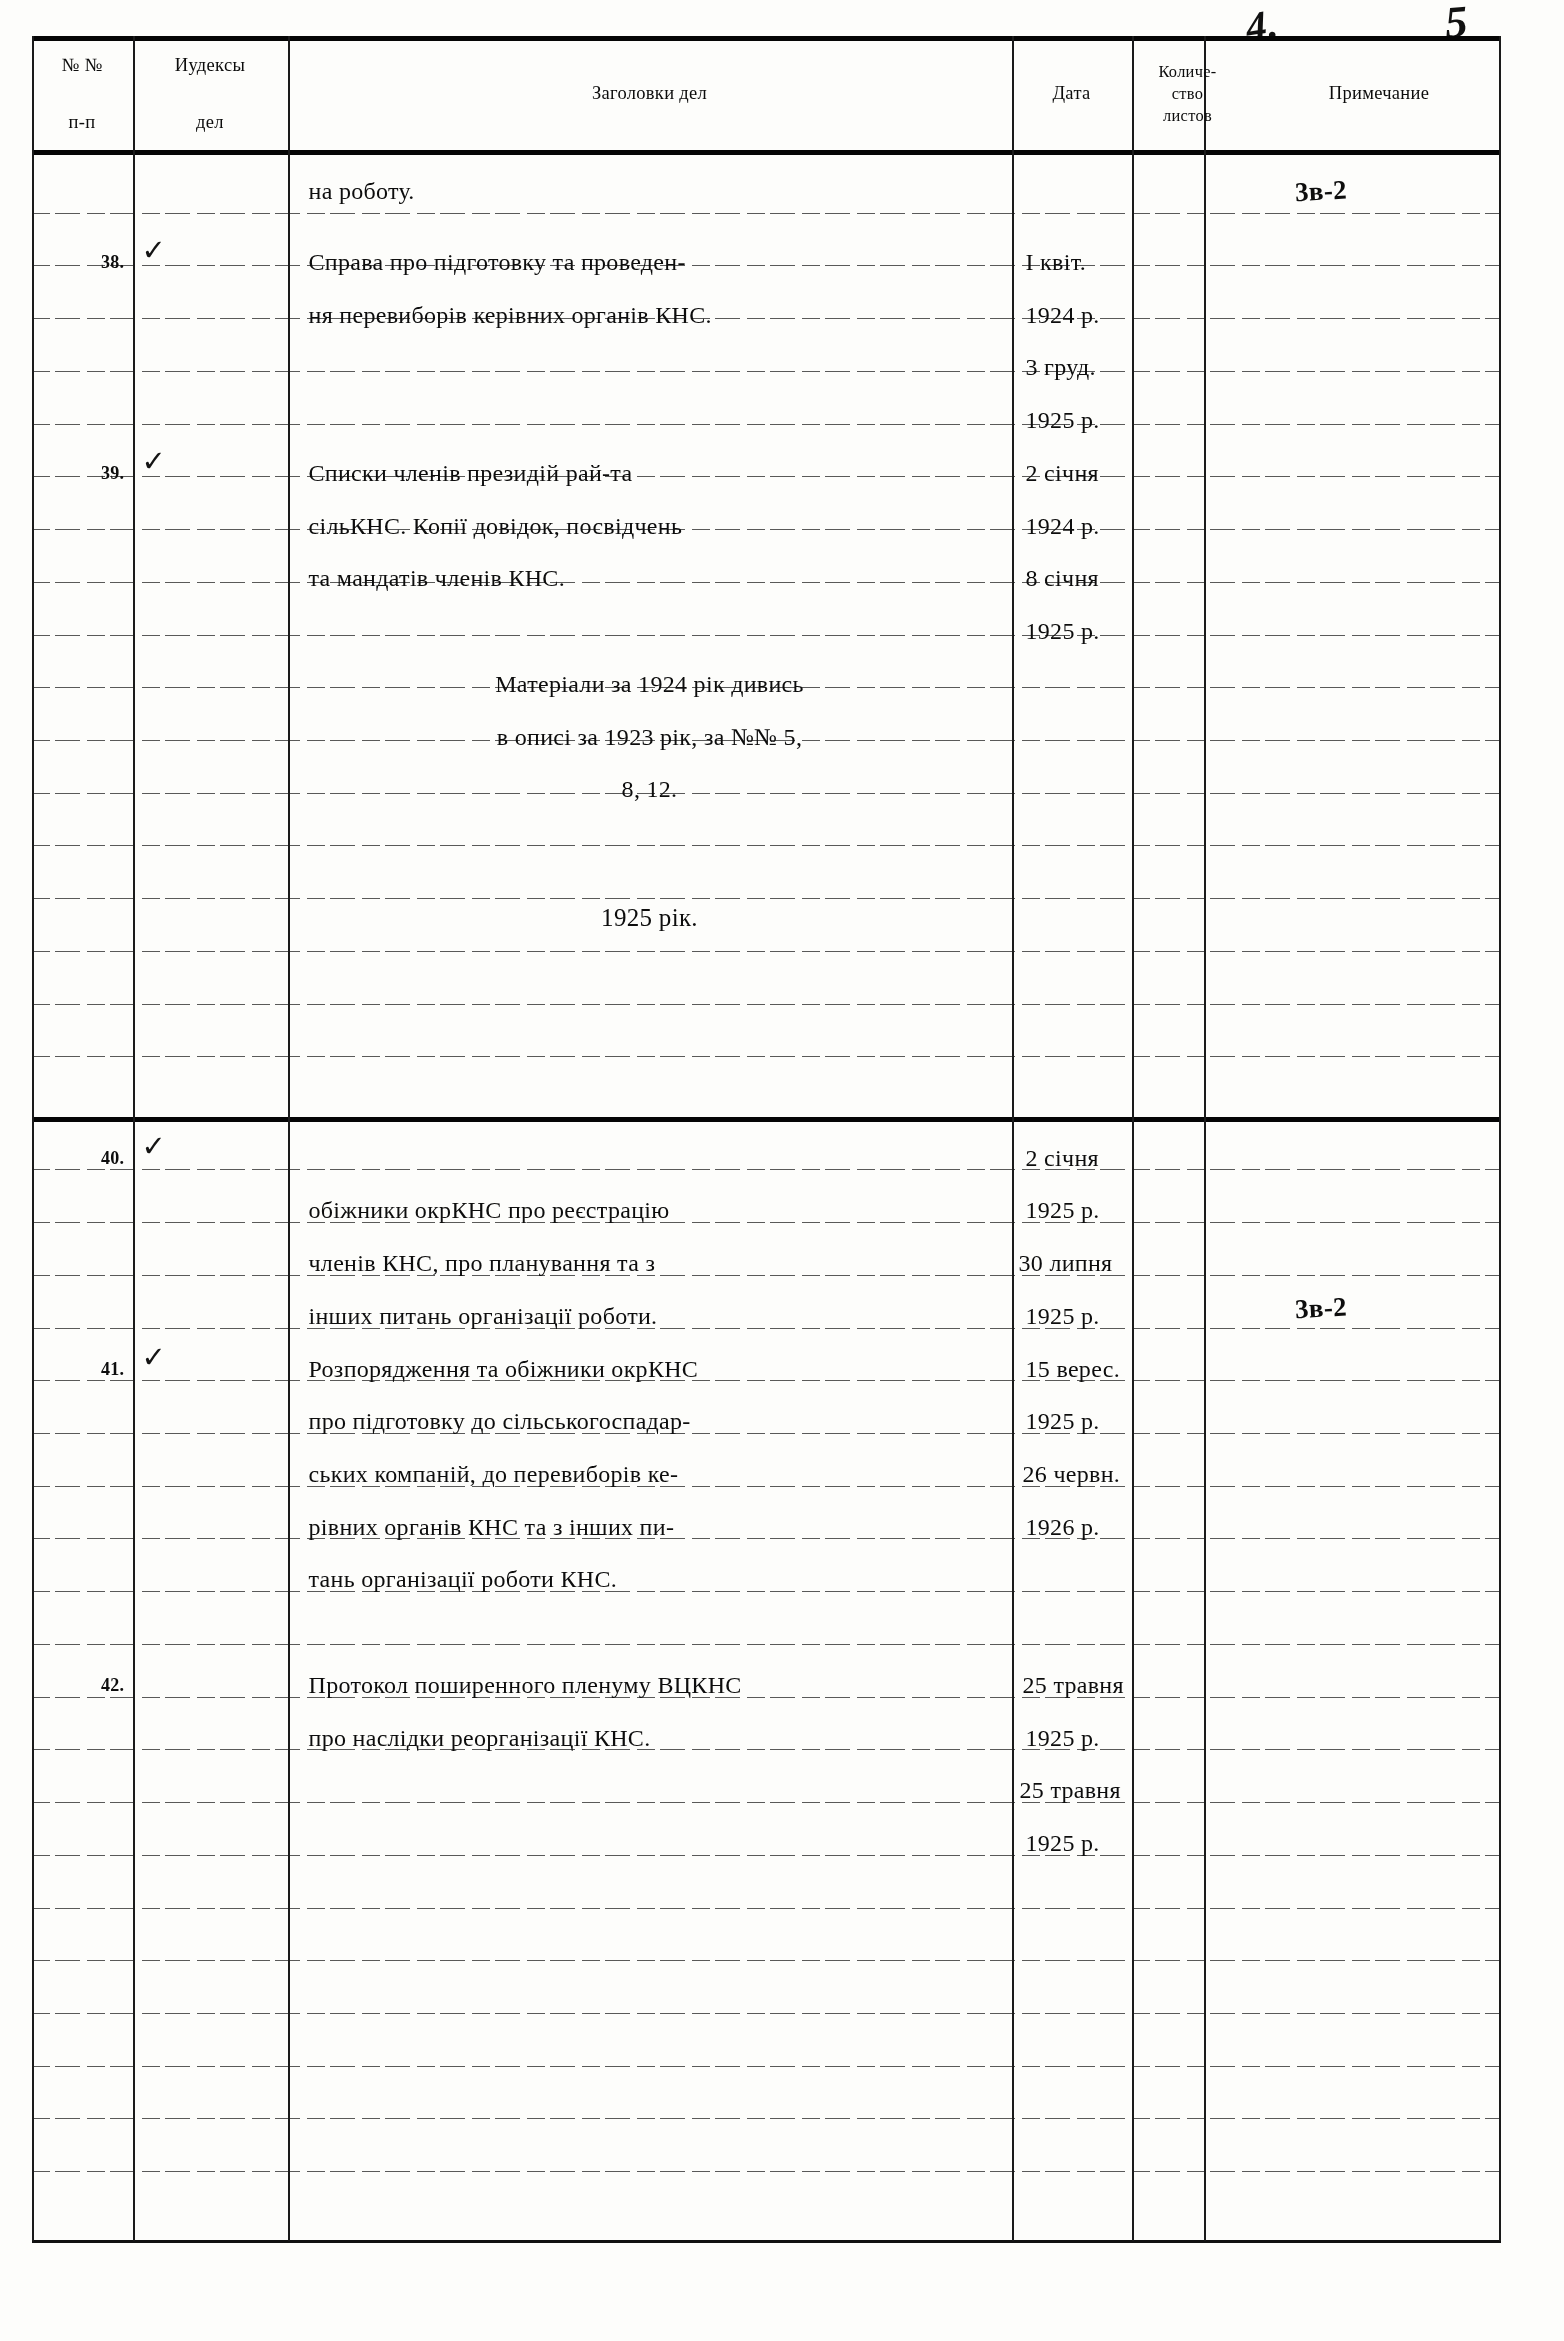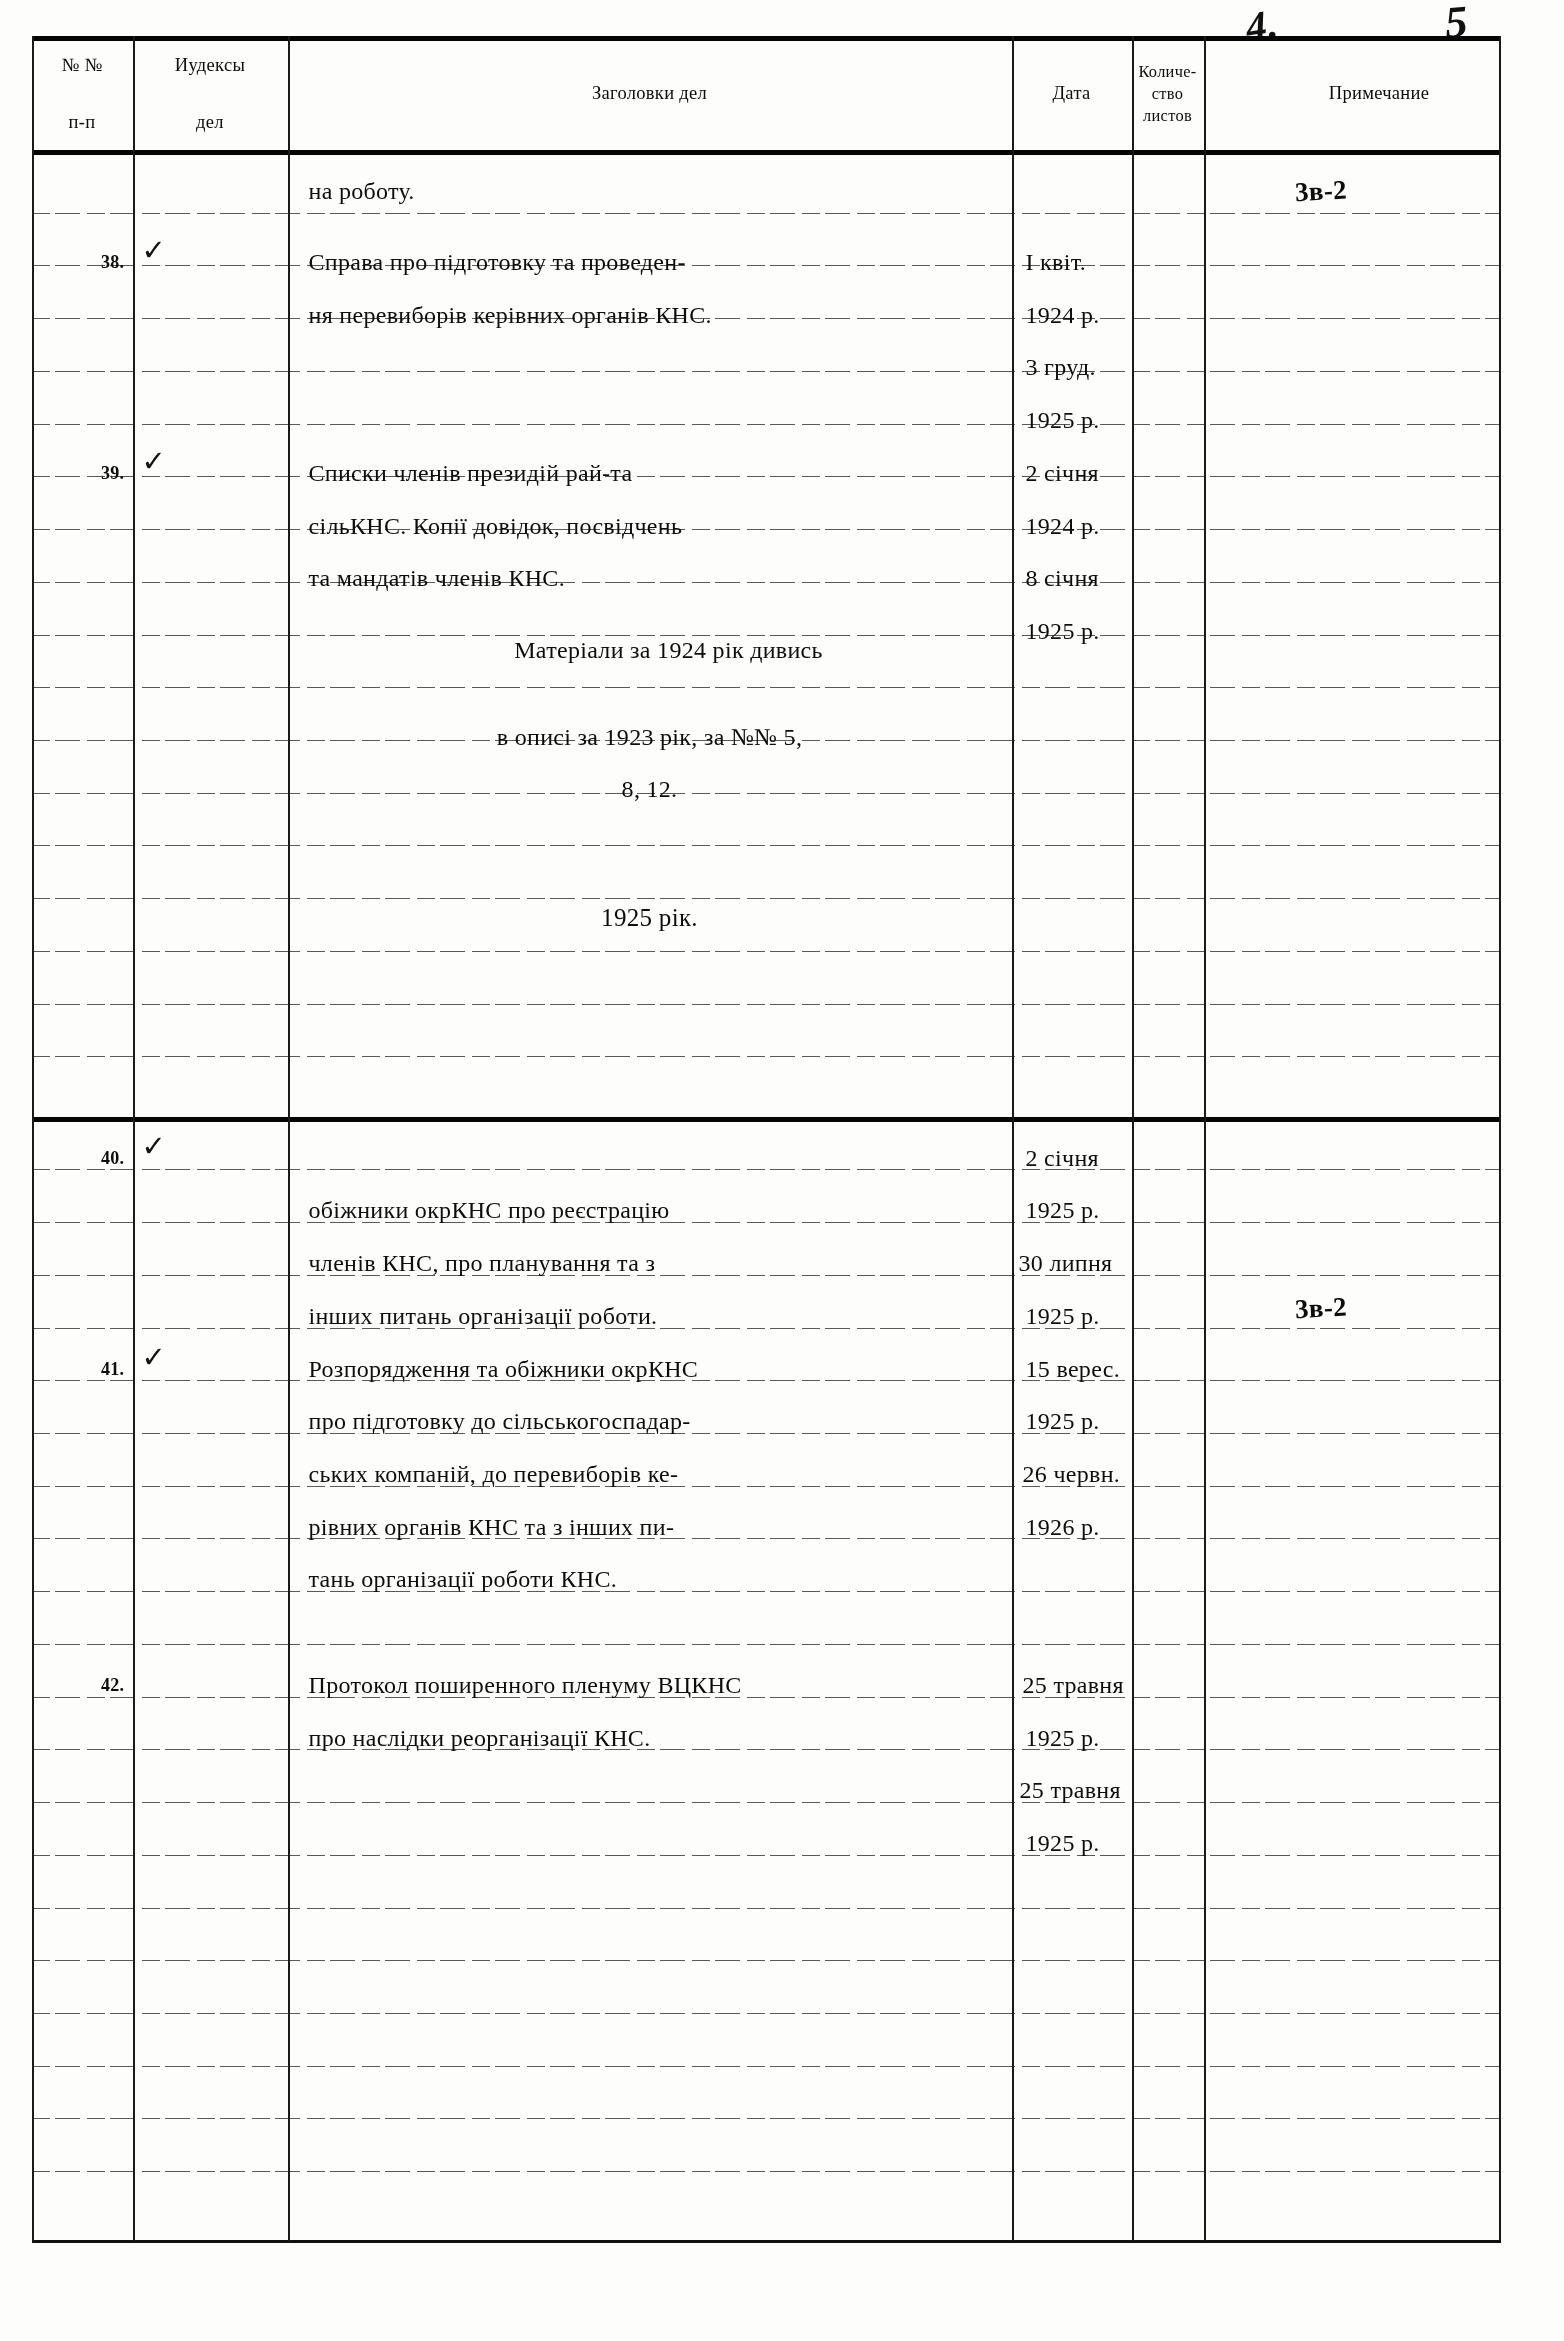--- a/index.html
+++ b/index.html
@@ -204,21 +204,21 @@
       </div>
 
       <div class="hcell" style="left:256px;width:724px;">
         <span>Заголовки  дел</span>
       </div>
 
       <div class="hcell" style="left:980px;width:120px;">
         <span>Дата</span>
       </div>
 
-      <div class="hcell" style="left:1100px;width:72px;font-size:16.4px;line-height:1.35;">
+      <div class="hcell" style="left:1100px;width:72px;font-size:16.4px;line-height:1.35;padding-left:20px;">
         <div>
           <span class="two-line">Количе-</span>
           <span class="two-line">ство</span>
           <span class="two-line">листов</span>
         </div>
       </div>
 
       <div class="hcell" style="left:1172px;width:295px;padding-left:28px;">
         <span>Примечание</span>
       </div>
@@ -243,21 +243,21 @@
 
     <div class="cell body" style="left:277px;top:411px;">Списки членів президій рай-та</div>
     <div class="cell body" style="left:277px;top:464px;">сільКНС. Копії довідок, посвідчень</div>
     <div class="cell body" style="left:277px;top:516px;">та мандатів членів КНС.</div>
 
     <div class="cell date" style="left:994px;top:411px;">2 січня</div>
     <div class="cell date" style="left:994px;top:464px;">1924 р.</div>
     <div class="cell date" style="left:994px;top:516px;">8 січня</div>
     <div class="cell date" style="left:994px;top:569px;">1925 р.</div>
 
-    <div class="cell body center" style="left:256px;width:724px;top:588px;padding-left:19px;">Матеріали за 1924 рік дивись</div>
+    <div class="cell body center" style="left:256px;width:724px;top:622px;">Матеріали за 1924 рік дивись</div>
     <div class="cell body center" style="left:256px;width:724px;top:675px;">в описі за 1923 рік, за №№ 5,</div>
     <div class="cell body center" style="left:256px;width:724px;top:727px;">8, 12.</div>
 
     <div class="cell body center" style="left:256px;width:724px;top:856px;font-size:25px;">1925 рік.</div>
 
     <div class="cell num" style="left:6.8px;width:86px;top:1096px;">40.</div>
     <div class="tick" style="left:110px;top:1093px;">✓</div>
 
     <div class="cell body" style="left:277px;top:1148px;">обіжники окрКНС про реєстрацію</div>
     <div class="cell body" style="left:277px;top:1201px;">членів КНС, про планування та з</div>

